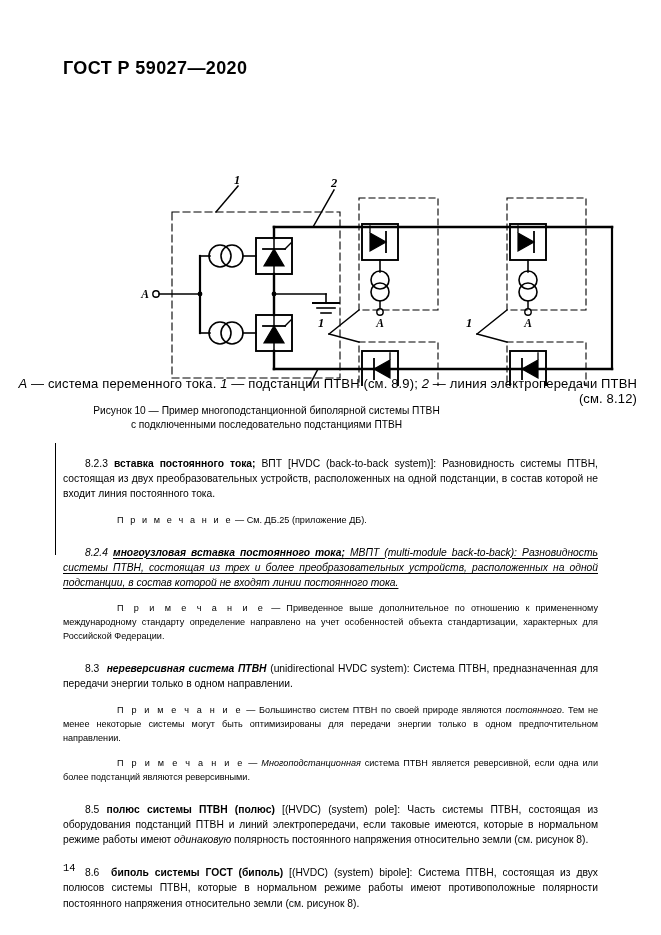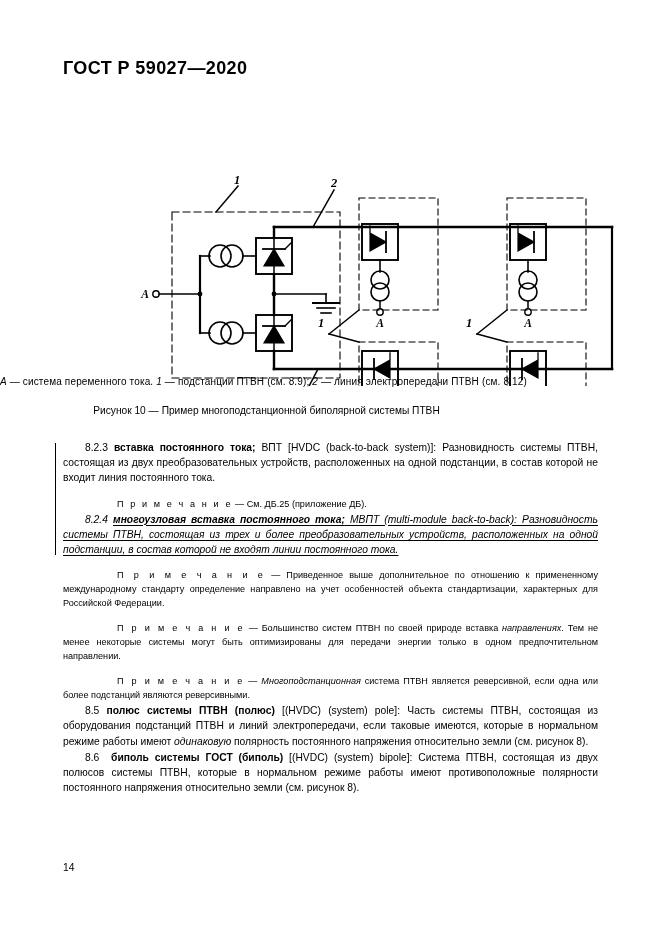--- a/index.html
+++ b/index.html
@@ -40,22 +40,22 @@
     height: 300px;
   }
   .fig-svg { display:block; }
 
   
   .fig-legend {
     position: absolute;
     left: 0;
     top: 376px;
     width: 637px;
-    text-align: left;
-    font-size: 10px;
+    text-align: right;
+    font-size: 13px;
     letter-spacing: 0.15px;
   }
   .fig-legend i { font-style: italic; }
   .fig-caption {
     position: absolute;
     left: 0;
     top: 404px;
     width: 533px;
     text-align: center;
     font-size: 10.2px;
@@ -71,23 +71,23 @@
   }
   p {
     margin: 0;
     font-size: 10.3px;
     line-height: 15.2px;
     text-align: justify;
     text-justify: inter-word;
   }
   p.term {
     text-indent: 22px;
-    margin-top: 1px;
-  }
-  p.term:first-child { margin-top: 0; }
+    margin-top: 18px;
+  }
+  p.term:first-child { margin-top: 16px; }
   p.note {
     text-indent: 22px;
     margin-top: 11px;
     font-size: 9.1px;
     line-height: 14px;
   }
 
   .b { font-weight: bold; }
   .i { font-style: italic; }
   .bi { font-weight: bold; font-style: italic; }
@@ -116,20 +116,21 @@
 
   
   .tight { margin-top: 3px; }
 
   
   .folio {
     position: absolute;
     left: 63px;
     top: 862px;
     font-size: 10.3px;
+    font-family: Liberation Mono, monospace;
   }
 </style>
 </head>
 <body>
 
 <div class="page">
 
   <div class="doc-header">ГОСТ Р 59027—2020</div>
 
   <div class="figure-area">
@@ -257,36 +258,38 @@
         <text x="528" y="241">A</text>
         <text x="528" y="368">A</text>
       </g>
     </svg>
   </div>
 
   <div class="fig-legend"><i>A</i><span> — система переменного тока. </span><i>1</i><span> — подстанции ПТВН (см. 8.9); </span><i>2</i><span> — линия электропередачи ПТВН (см. 8.12)</span></div>
 
   <div class="fig-caption">
     <div>Рисунок 10 — Пример многоподстанционной биполярной системы ПТВН</div>
+    <div>с подключенными последовательно подстанциями ПТВН</div>
   </div>
 
   <div class="change-bar"></div>
 
   <div class="body-col">
 
     <p class="term"><span>8.2.3</span><span> </span><span class="b">вставка постоянного тока;</span><span> ВПТ [HVDC (back-to-back system)]:</span><span> Разновидность системы ПТВН, состоящая из двух преобразовательных устройств, расположенных на одной подстанции, в состав которой не входит линия постоянного тока.</span></p>
 
     <p class="note"><span class="spaced">П р и м е ч а н и е</span><span> — См. ДБ.25 (приложение ДБ).</span></p>
 
     <p class="term"><span class="i">8.2.4</span><span> </span><span class="ins-b">многоузловая вставка постоянного тока;</span><span class="ins"> МВПТ (multi-module back-to-back):</span><span class="ins"> Разновидность системы ПТВН, состоящая из трех и более преобразовательных устройств, расположенных на одной подстанции, в состав которой не входят линии постоянного тока.</span></p>
 
     <p class="note"><span class="spaced">П р и м е ч а н и е</span><span> — Приведенное выше дополнительное по отношению к примененному международному стандарту определение направлено на учет особенностей объекта стандартизации, характерных для Российской Федерации.</span></p>
 
-
-    <p class="note"><span class="spaced">П р и м е ч а н и е</span><span> — Большинство систем ПТВН по своей природе вставка </span><span class="i">направлениях</span><span>. Тем не менее некоторые системы могут быть оптимизированы для передачи энергии только в одном предпочтительном направлении.</span></p>
+    <p class="term"><span>8.3</span><span>&nbsp; </span><span class="bi">нереверсивная система ПТВН</span><span> (unidirectional HVDC system):</span><span> Система ПТВН, предназначенная для передачи энергии только в одном направлении.</span></p>
+
+    <p class="note"><span class="spaced">П р и м е ч а н и е</span><span> — Большинство систем ПТВН по своей природе являются </span><span class="i">постоянного</span><span>. Тем не менее некоторые системы могут быть оптимизированы для передачи энергии только в одном предпочтительном направлении.</span></p>
 
 
     <p class="note"><span class="spaced">П р и м е ч а н и е</span><span> — </span><span class="i">Многоподстанционная</span><span> система ПТВН является реверсивной, если одна или более подстанций являются реверсивными.</span></p>
 
     <p class="term"><span>8.5</span><span> </span><span class="b">полюс системы ПТВН (полюс)</span><span> [(HVDC) (system) pole]:</span><span> Часть системы ПТВН, состоящая из оборудования подстанций ПТВН и линий электропередачи, если таковые имеются, которые в нормальном режиме работы имеют </span><span class="i">одинаковую</span><span> полярность постоянного напряжения относительно земли (см. рисунок 8).</span></p>
 
     <p class="term tight"><span>8.6</span><span>&nbsp; </span><span class="b">биполь системы ГОСТ (биполь)</span><span> [(HVDC) (system) bipole]:</span><span> Система ПТВН, состоящая из двух полюсов системы ПТВН, которые в нормальном режиме работы имеют противоположные полярности постоянного напряжения относительно земли (см. рисунок 8).</span></p>
 
   </div>
 

